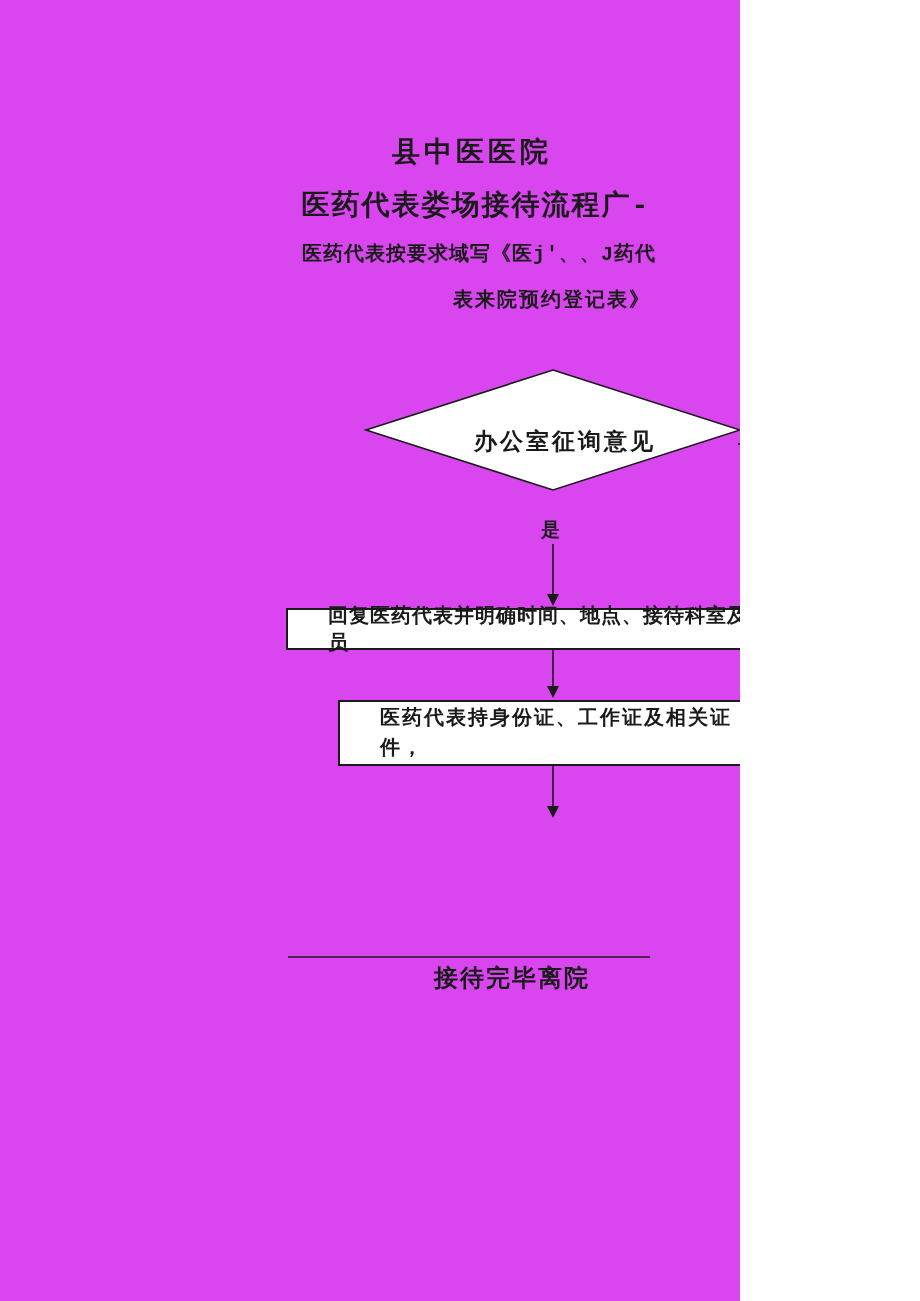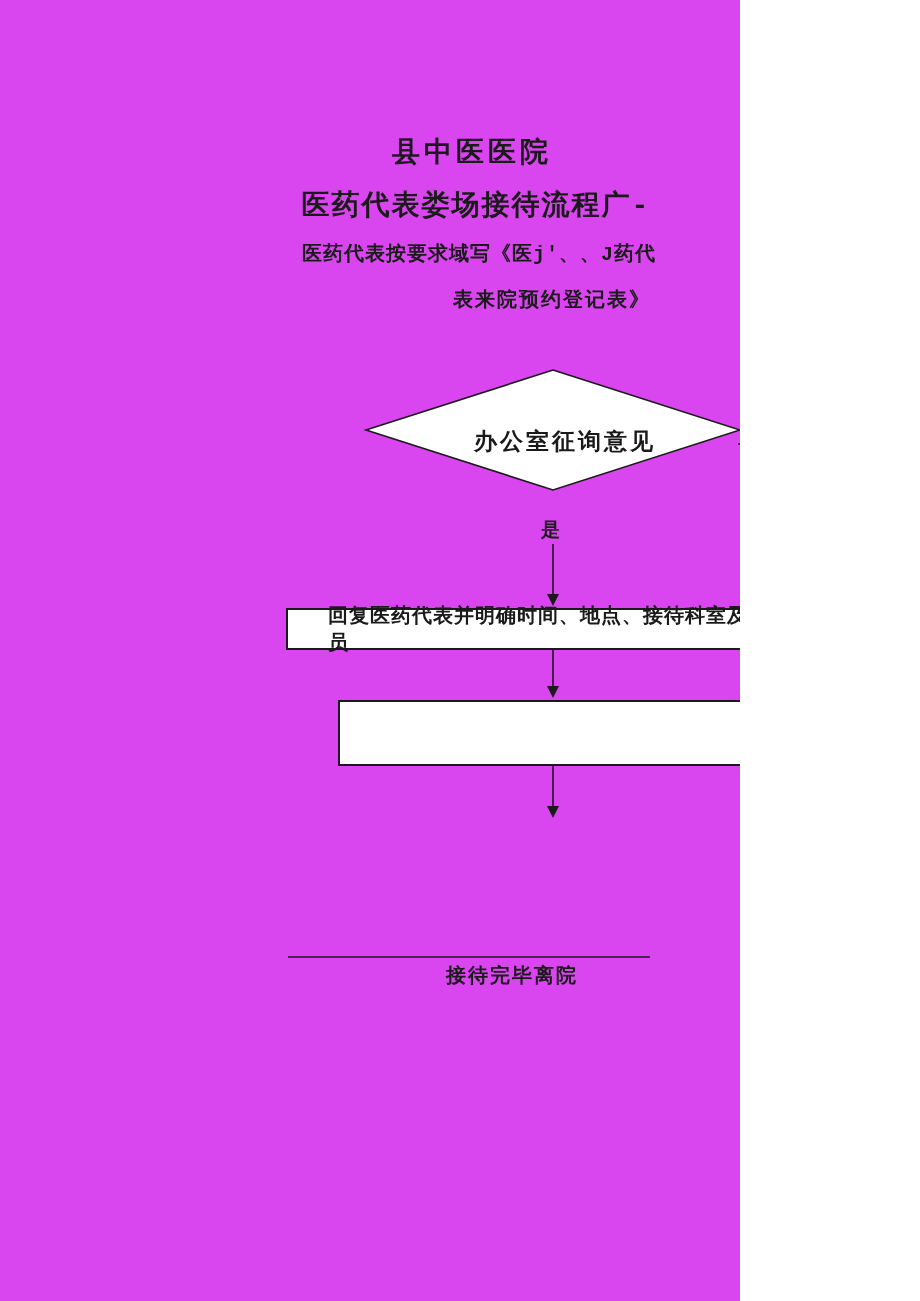--- a/index.html
+++ b/index.html
@@ -69,21 +69,21 @@
   }
   .label-no { left: 802px; top: 423px; }
   .label-yes { left: 541px; top: 517px; }
   .diamond-text {
     left: 432px; top: 402px; width: 266px;
     font-size: 23px; font-weight: 700; letter-spacing: 3px;
     line-height: 31px; text-align: center; margin-top: 26px;
   }
   .end-text {
     left: 402px; top: 962px; width: 220px;
-    font-size: 20px; font-weight: 700; letter-spacing: 2px;
+    font-size: 24px; font-weight: 700; letter-spacing: 2px;
   }
   #connector-layer {
     position: absolute;
     left: 0; top: 0;
     width: 920px; height: 1301px;
     pointer-events: none;
   }
 </style>
 </head>
 <body>
@@ -123,18 +123,19 @@
 
   <div class="abs flow-box box-step1">
     <span>回复医药代表并明确时间、地点、接待科室及人员</span>
   </div>
 
   <div class="abs flow-box box-side">
     <span>县中医医院</span>
   </div>
 
   <div class="abs flow-box box-step2">
+    <div>医药代表持身份证、工作证及相关证件，</div>
   </div>
 
 
   <div class="abs center end-text">接待完毕离院</div>
 
 </div>
 
 </body></html>

